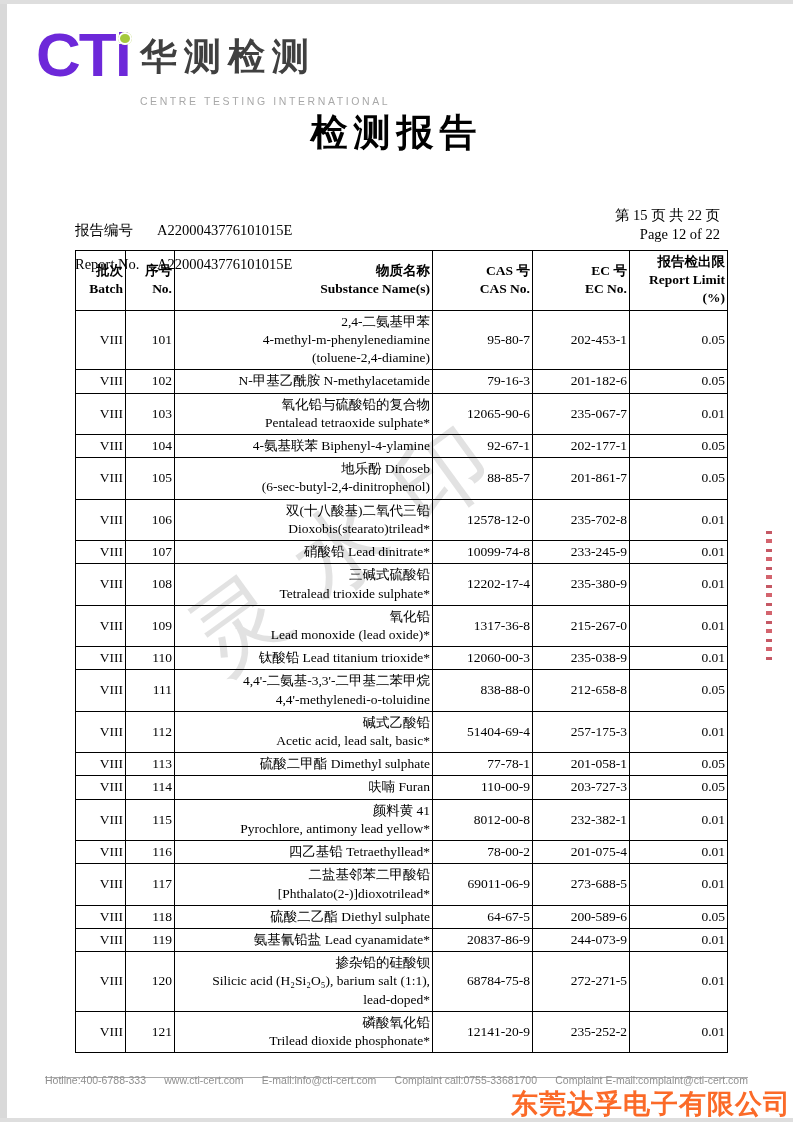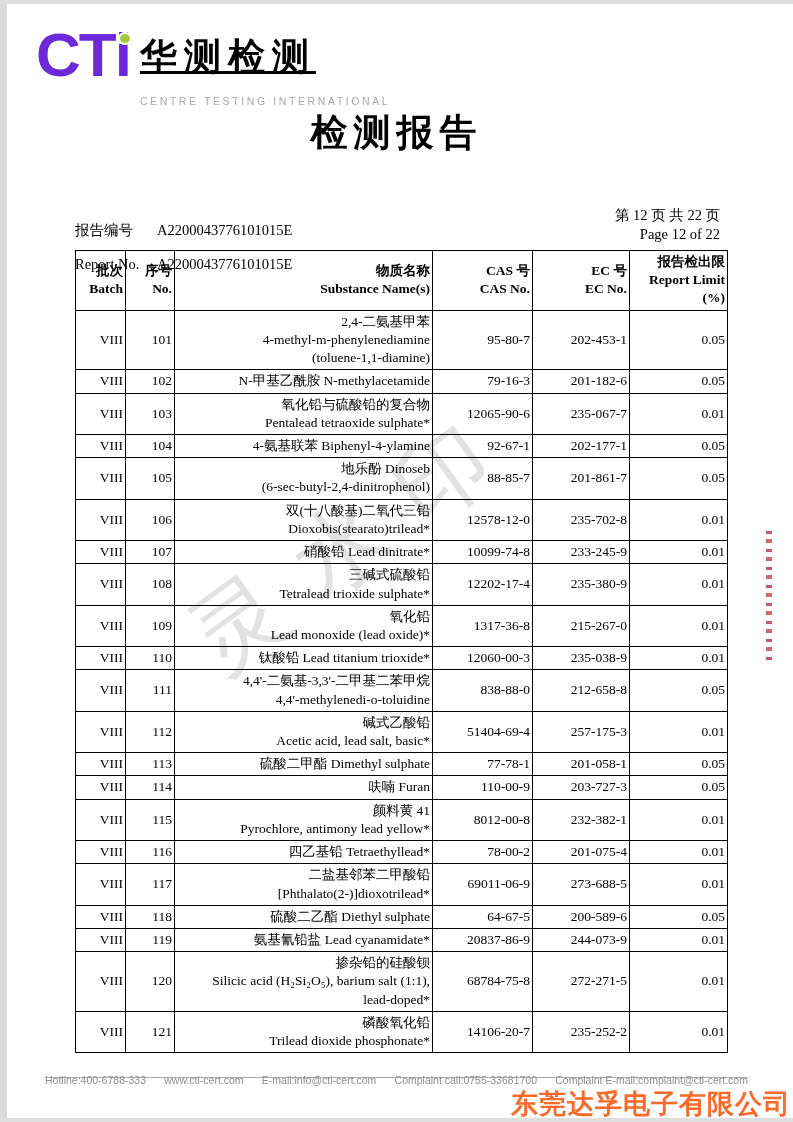--- a/index.html
+++ b/index.html
@@ -15,21 +15,21 @@
 
   
   .logo{position:absolute;left:36px;top:24px;display:flex;align-items:flex-start;}
   .logo-cti{font-family:"Liberation Sans","DejaVu Sans",sans-serif;font-weight:900;
     font-size:62px;line-height:62px;color:#6d28d9;letter-spacing:-2px;display:flex;}
   .logo-i{position:relative;}
   .logo-i::after{content:"";position:absolute;left:3px;top:8px;width:14px;height:13px;
     border-radius:50%;background:#a5c93d;box-shadow:0 0 0 2px #fff inset;}
   .logo-right{margin-left:10px;margin-top:14px;}
   .logo-zh{font-family:"Liberation Sans","DejaVu Sans",sans-serif;font-size:37px;line-height:37px;
-    color:#000000;letter-spacing:7px;font-weight:bold;text-decoration:underline;}
+    color:#404040;letter-spacing:7px;font-weight:bold;}
   .logo-en{font-family:"Liberation Sans","DejaVu Sans",sans-serif;font-size:10.5px;color:#a8a8a8;
     letter-spacing:2.6px;margin-top:20px;}
 
   
   .title-block{position:absolute;left:0;top:112px;width:100%;text-align:center;}
   .title-zh{font-size:37px;font-weight:bold;letter-spacing:6px;line-height:42px;}
   .title-en{font-size:33px;font-weight:bold;line-height:40px;}
 
   
   .meta{position:absolute;left:75px;top:206px;width:645px;display:flex;justify-content:space-between;font-size:14.5px;line-height:19px;}
@@ -88,21 +88,21 @@
     <div class="row">
       <span class="meta-label">报告编号</span>
       <span>A2200043776101015E</span>
     </div>
     <div class="row">
       <span class="meta-label">Report No.</span>
       <span>A2200043776101015E</span>
     </div>
   </div>
   <div class="meta-right">
-    <div>第 12 页 共 22 页</div>
+    <div>第 15 页 共 22 页</div>
     <div>Page 12 of 22</div>
   </div>
 </div>
 
 <table class="report">
   <colgroup>
     <col style="width:50px">
       <col style="width:49px">
       <col style="width:258px">
     <col style="width:100px">
@@ -138,21 +138,21 @@
       </th>
     </tr>
   </thead>
   <tbody>
   <tr>
     <td>VIII</td>
     <td>101</td>
     <td>
           <div>2,4-二氨基甲苯</div>
           <div>4-methyl-m-phenylenediamine</div>
-          <div>(toluene-1,1-diamine)</div>
+          <div>(toluene-2,4-diamine)</div>
         </td>
     <td>95-80-7</td>
     <td>202-453-1</td>
     <td>0.05</td>
   </tr>
 
   <tr>
     <td>VIII</td>
     <td>102</td>
     <td>
@@ -372,21 +372,21 @@
     <td>0.01</td>
   </tr>
 
   <tr>
     <td>VIII</td>
     <td>121</td>
     <td>
           <div>磷酸氧化铅</div>
           <div>Trilead dioxide phosphonate*</div>
         </td>
-    <td>14106-20-7</td>
+    <td>12141-20-9</td>
     <td>235-252-2</td>
     <td>0.01</td>
   </tr>
 </tbody>
 </table>
 
 <div class="red-fragment"></div>
 
 <div class="footer-rule"></div>
 <div class="footer-items">

